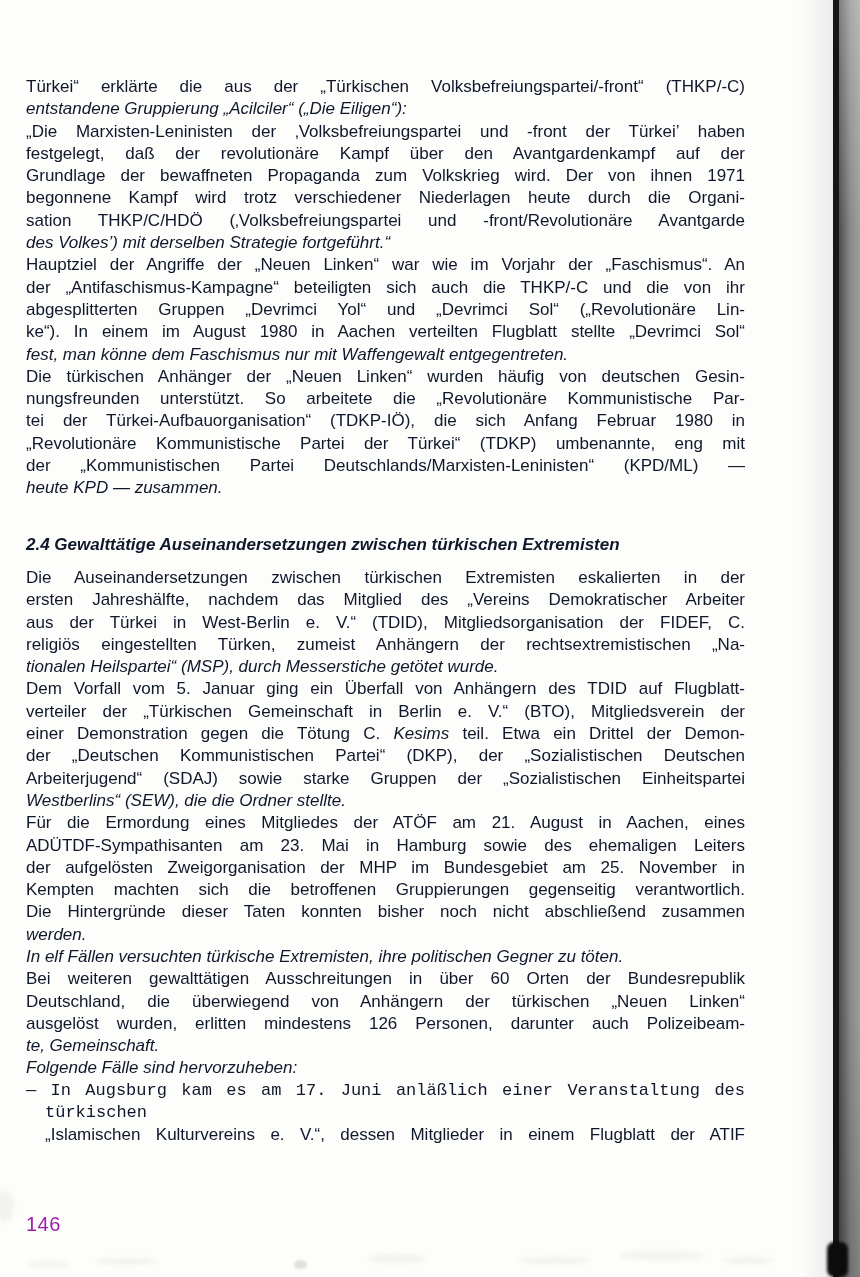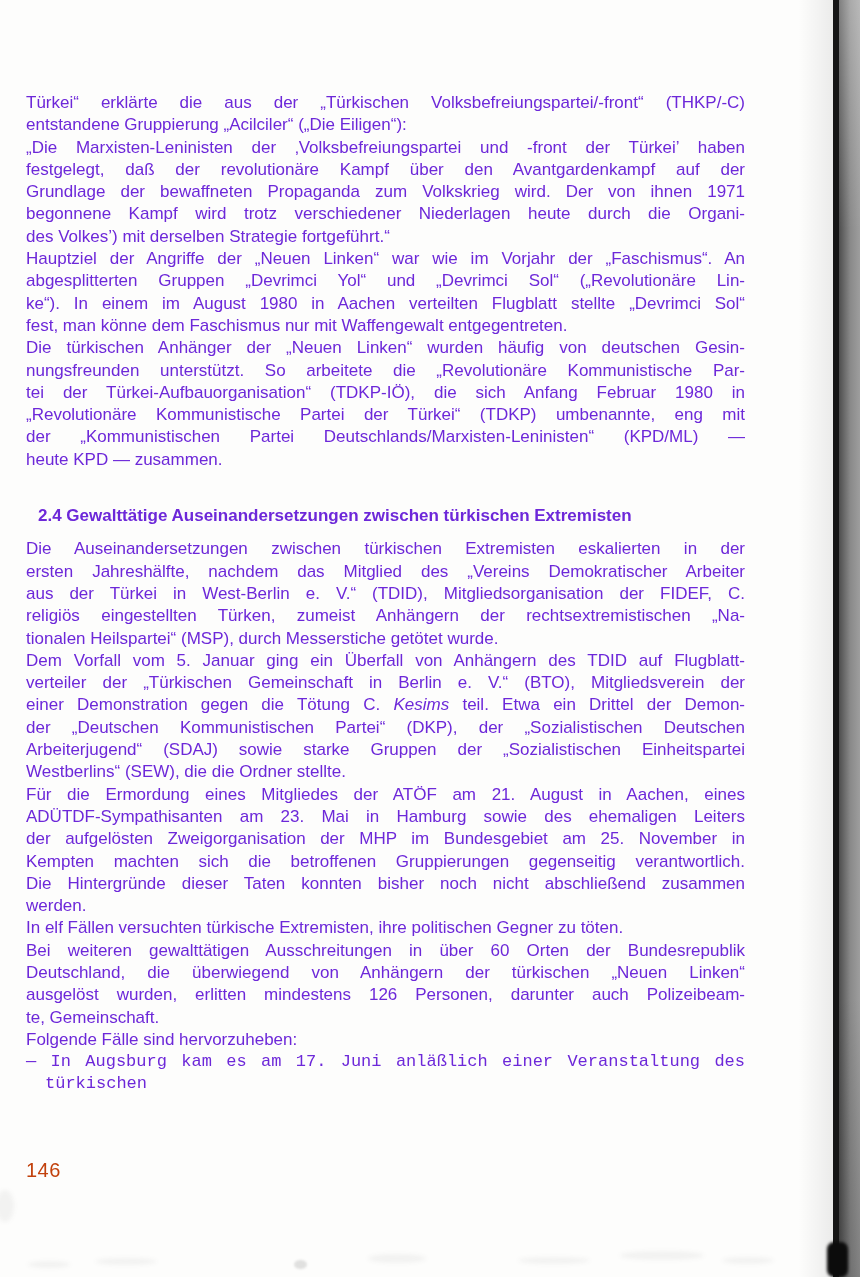--- a/index.html
+++ b/index.html
@@ -4,34 +4,34 @@
 <style>
   html,body{margin:0;padding:0;}
   body{
     width:860px;height:1277px;
     background:#fdfdfc;
     font-family:"Liberation Sans","DejaVu Sans",sans-serif;
     overflow:hidden;
   }
   .page{position:relative;width:860px;height:1277px;background:#fdfdfc;}
   .text-block{
-    position:absolute;left:26px;top:92px;width:719px;
-    color:#6d28d9;font-size:17px;line-height:22.3px;
+    position:absolute;left:26px;top:76px;width:719px;
+    color:#0f172a;font-size:17px;line-height:22.3px;
     -webkit-font-smoothing:antialiased;
   }
   .para{margin:0;}
-  .heading{margin:34px 0 11px 12px;font-weight:700;}
+  .heading{margin:34px 0 11px 0;font-weight:700;}
   .line{text-align:justify;text-align-last:justify;}
-  .line.left{text-align:left;text-align-last:left;}
+  .line.left{text-align:left;text-align-last:left;font-style:italic;}
   .line.hang{padding-left:19px;text-indent:-19px;font-family:Liberation Mono, monospace;}
   .line.ind{padding-left:19px;}
   .it{font-style:italic;}
   .page-number{
-    position:absolute;left:26px;top:1158px;
-    color:#c2410c;font-size:20px;line-height:24px;letter-spacing:0.5px;
+    position:absolute;left:26px;top:1212px;
+    color:#a21caf;font-size:20px;line-height:24px;letter-spacing:0.5px;
   }
   
   .binding-shadow{
     position:absolute;left:798px;top:0;width:35px;height:1277px;
     background:linear-gradient(to right, rgba(0,0,0,0), rgba(0,0,0,0.07));
   }
   .edge-line{
     position:absolute;left:833px;top:0;width:6px;height:1277px;
     background:#161616;
   }
@@ -65,24 +65,26 @@
   <div class="text-block">
       <div class="para">
         <div class="line"><span>Türkei“ erklärte die aus der „Türkischen Volksbefreiungspartei/-front“ (THKP/-C)</span></div>
         <div class="line left"><span>entstandene Gruppierung „Acilciler“ („Die Eiligen“):</span></div>
       </div>
       <div class="para">
         <div class="line"><span>„Die Marxisten-Leninisten der ‚Volksbefreiungspartei und -front der Türkei’ haben</span></div>
         <div class="line"><span>festgelegt, daß der revolutionäre Kampf über den Avantgardenkampf auf der</span></div>
         <div class="line"><span>Grundlage der bewaffneten Propaganda zum Volkskrieg wird. Der von ihnen 1971</span></div>
         <div class="line"><span>begonnene Kampf wird trotz verschiedener Niederlagen heute durch die Organi-</span></div>
+        <div class="line"><span>sation THKP/C/HDÖ (‚Volksbefreiungspartei und -front/Revolutionäre Avantgarde</span></div>
         <div class="line left"><span>des Volkes’) mit derselben Strategie fortgeführt.“</span></div>
       </div>
       <div class="para">
         <div class="line"><span>Hauptziel der Angriffe der „Neuen Linken“ war wie im Vorjahr der „Faschismus“. An</span></div>
+        <div class="line"><span>der „Antifaschismus-Kampagne“ beteiligten sich auch die THKP/-C und die von ihr</span></div>
         <div class="line"><span>abgesplitterten Gruppen „Devrimci Yol“ und „Devrimci Sol“ („Revolutionäre Lin-</span></div>
         <div class="line"><span>ke“). In einem im August 1980 in Aachen verteilten Flugblatt stellte „Devrimci Sol“</span></div>
         <div class="line left"><span>fest, man könne dem Faschismus nur mit Waffengewalt entgegentreten.</span></div>
       </div>
       <div class="para">
         <div class="line"><span>Die türkischen Anhänger der „Neuen Linken“ wurden häufig von deutschen Gesin-</span></div>
         <div class="line"><span>nungsfreunden unterstützt. So arbeitete die „Revolutionäre Kommunistische Par-</span></div>
         <div class="line"><span>tei der Türkei-Aufbauorganisation“ (TDKP-IÖ), die sich Anfang Februar 1980 in</span></div>
         <div class="line"><span>„Revolutionäre Kommunistische Partei der Türkei“ (TDKP) umbenannte, eng mit</span></div>
         <div class="line"><span>der „Kommunistischen Partei Deutschlands/Marxisten-Leninisten“ (KPD/ML) —</span></div>
@@ -121,20 +123,21 @@
         <div class="line"><span>Bei weiteren gewalttätigen Ausschreitungen in über 60 Orten der Bundesrepublik</span></div>
         <div class="line"><span>Deutschland, die überwiegend von Anhängern der türkischen „Neuen Linken“</span></div>
         <div class="line"><span>ausgelöst wurden, erlitten mindestens 126 Personen, darunter auch Polizeibeam-</span></div>
         <div class="line left"><span>te, Gemeinschaft.</span></div>
       </div>
       <div class="para">
         <div class="line left"><span>Folgende Fälle sind hervorzuheben:</span></div>
       </div>
       <div class="para">
         <div class="line hang"><span>— In Augsburg kam es am 17. Juni anläßlich einer Veranstaltung des türkischen</span></div>
+        <div class="line ind"><span>„Islamischen Kulturvereins e. V.“, dessen Mitglieder in einem Flugblatt der ATIF</span></div>
       </div>
     </div>
   <div class="page-number">146</div>
 
   <div class="binding-shadow"></div>
   <div class="edge-line"></div>
   <div class="gutter"></div>
   <div class="gutter-blob"></div>
 
   <div class="smudge s1"></div>

